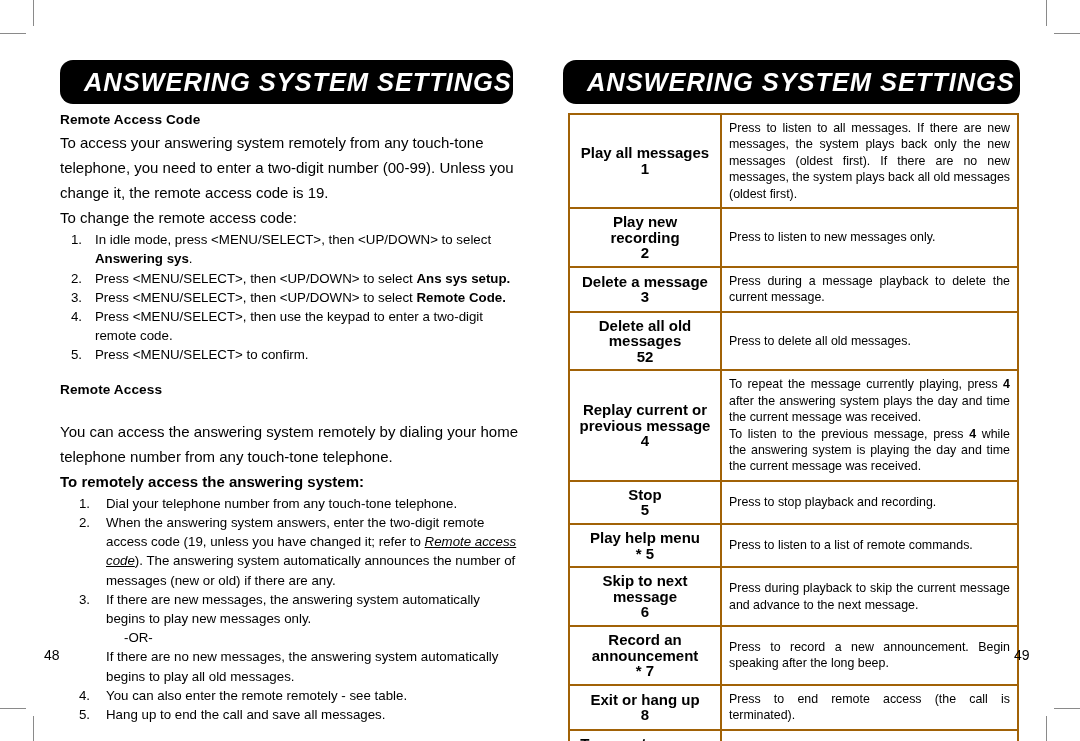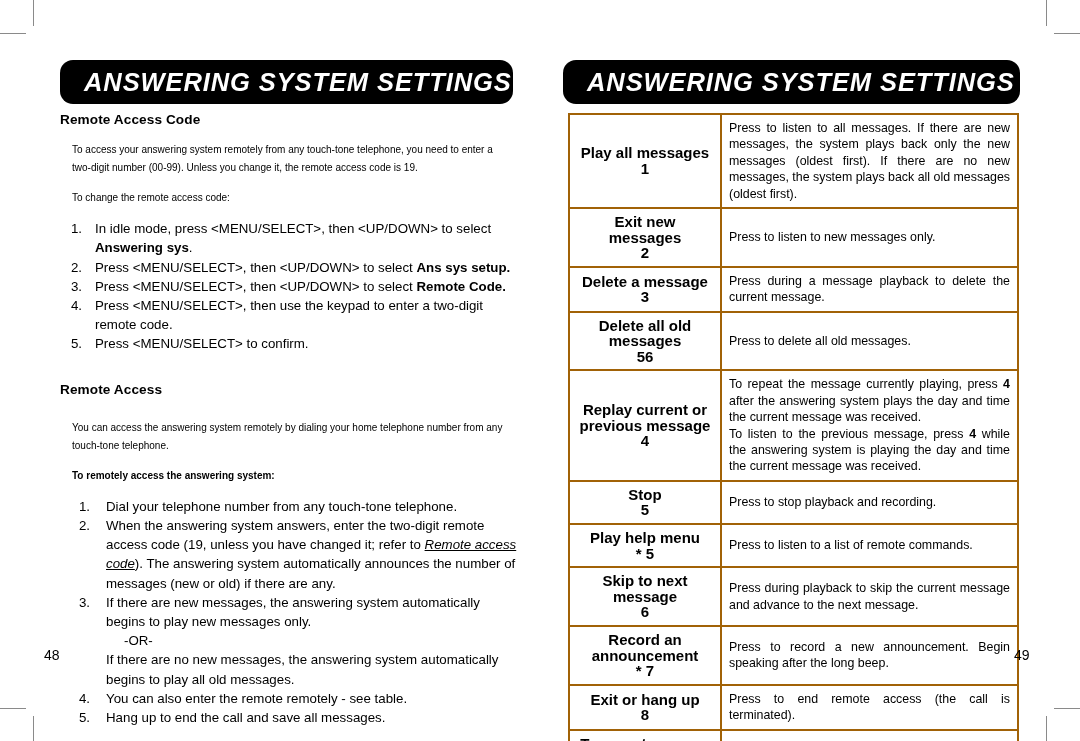--- a/index.html
+++ b/index.html
@@ -69,25 +69,25 @@
     width: 460px;
     font-size: 13.3px;
     line-height: 19.2px;
   }
   h2.sec-head {
     font-size: 13.6px;
     font-weight: bold;
     margin: 0 0 1px 0;
     letter-spacing: 0.1px;
   }
-  .sec-head.spaced { margin-top: 26px; }
+  .sec-head.spaced { margin-top: 15px; }
   p.para {
-    margin: 12px;
-    font-size: 10px;
-    line-height: 18px;
+    margin: 0;
+    font-size: 15px;
+    line-height: 25px;
   }
 
   
   ol.steps {
     list-style: none;
     margin: 0;
     padding: 0;
   }
   ol.steps > li {
     position: relative;
@@ -249,36 +249,36 @@
   <tbody>
     <tr>
       <td class="cmd-name">
         <div>Play all messages</div>
         <div>1</div>
       </td>
       <td class="cmd-desc">Press to listen to all messages. If there are new messages, the system plays back only the new messages (oldest first). If there are no new messages, the system plays back all old messages (oldest first).</td>
     </tr>
     <tr>
       <td class="cmd-name">
-        <div>Exit new messages</div>
+        <div>Play new recording</div>
         <div>2</div>
       </td>
       <td class="cmd-desc">Press to listen to new messages only.</td>
     </tr>
     <tr>
       <td class="cmd-name">
         <div>Delete a message</div>
         <div>3</div>
       </td>
       <td class="cmd-desc">Press during a message playback to delete the current message.</td>
     </tr>
     <tr>
       <td class="cmd-name">
         <div>Delete all old messages</div>
-        <div>56</div>
+        <div>52</div>
       </td>
       <td class="cmd-desc">Press to delete all old messages.</td>
     </tr>
     <tr>
       <td class="cmd-name">
         <div>Replay current or previous message</div>
         <div>4</div>
       </td>
       <td class="cmd-desc">
         <p><span>To repeat the message currently playing, press </span><span class="keynum">4</span><span> after the answering system plays the day and time the current message was received.</span></p>

